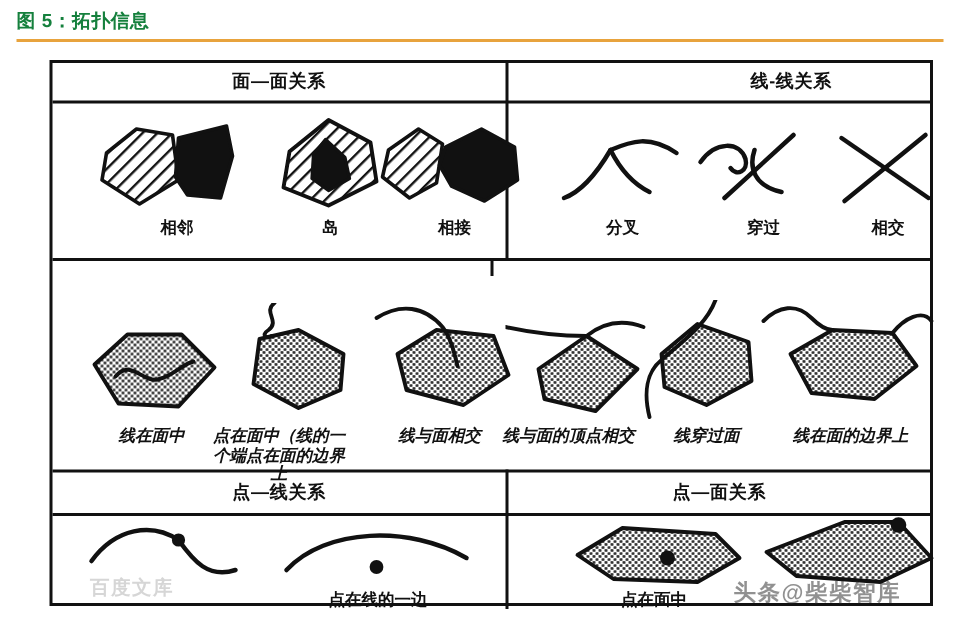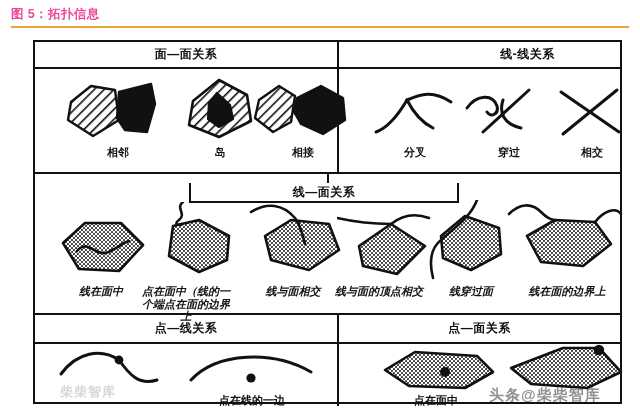--- a/index.html
+++ b/index.html
@@ -6,21 +6,21 @@
   body{
     width:640px;height:420px;
     background:#ffffff;
     font-family:"Liberation Sans","DejaVu Sans",sans-serif;
     overflow:hidden;
     position:relative;
   }
   
   #caption{
     position:absolute;left:11px;top:6px;
-    font-size:12.5px;font-weight:bold;color:#ec4899;
+    font-size:12.5px;font-weight:bold;color:#15803d;
     letter-spacing:.4px;white-space:nowrap;
   }
   #caption-rule{
     position:absolute;left:11px;top:26px;width:618px;height:2px;
     background:#E8A33D;
   }
   
   #figure{
     position:absolute;left:33px;top:40px;
     width:589px;height:364px;
@@ -144,21 +144,20 @@
 
   <div class="art" style="left:520px;top:42px;">
     <svg width="72" height="58" viewBox="0 0 72 58">
       <path d="M6,8 L64,48" stroke="#111" stroke-width="3" fill="none" stroke-linecap="round"></path>
       <path d="M62,6 L8,50" stroke="#111" stroke-width="3" fill="none" stroke-linecap="round"></path>
     </svg>
   </div>
   <div class="cell-label" style="left:512px;top:104px;width:90px;">相交</div>
 
   <div id="lf-stem" style="left:292px;top:130px;height:12px;"></div>
-  <div id="lf-hdr-box" style="left:154px;top:141px;width:270px;height:20px;">线—面关系</div>
 
   <div class="art" style="left:18px;top:175px;">
     <svg width="100" height="62" viewBox="0 0 100 62">
       <path d="M10,26 L32,6 L68,6 L90,28 L66,54 L26,52 Z" fill="url(#dots)" stroke="#111" stroke-width="2.6" stroke-linejoin="round"></path>
       <path d="M24,34 C34,22 42,38 52,36 C62,34 68,26 76,24" stroke="#111" stroke-width="2.6" fill="none" stroke-linecap="round"></path>
     </svg>
   </div>
   <div class="cell-label left" style="left:14px;top:243px;width:104px;">线在面中</div>
 
   <div class="art" style="left:112px;top:160px;">
@@ -232,14 +231,14 @@
 
   <div class="art" style="left:472px;top:300px;">
     <svg width="120" height="52" viewBox="0 0 120 52">
       <path d="M4,26 L56,6 L92,6 L114,30 L80,46 L24,42 Z" fill="url(#dots)" stroke="#111" stroke-width="2.6" stroke-linejoin="round"></path>
       <circle cx="92" cy="8" r="5.2" fill="#111"></circle>
     </svg>
   </div>
 
 </div>
 
-<div class="wm" id="wm-baidu">柴柴智库</div>
+<div class="wm" id="wm-baidu">百度文库</div>
 <div class="wm" id="wm-main">头条@柴柴智库</div>
 
 </body></html>

